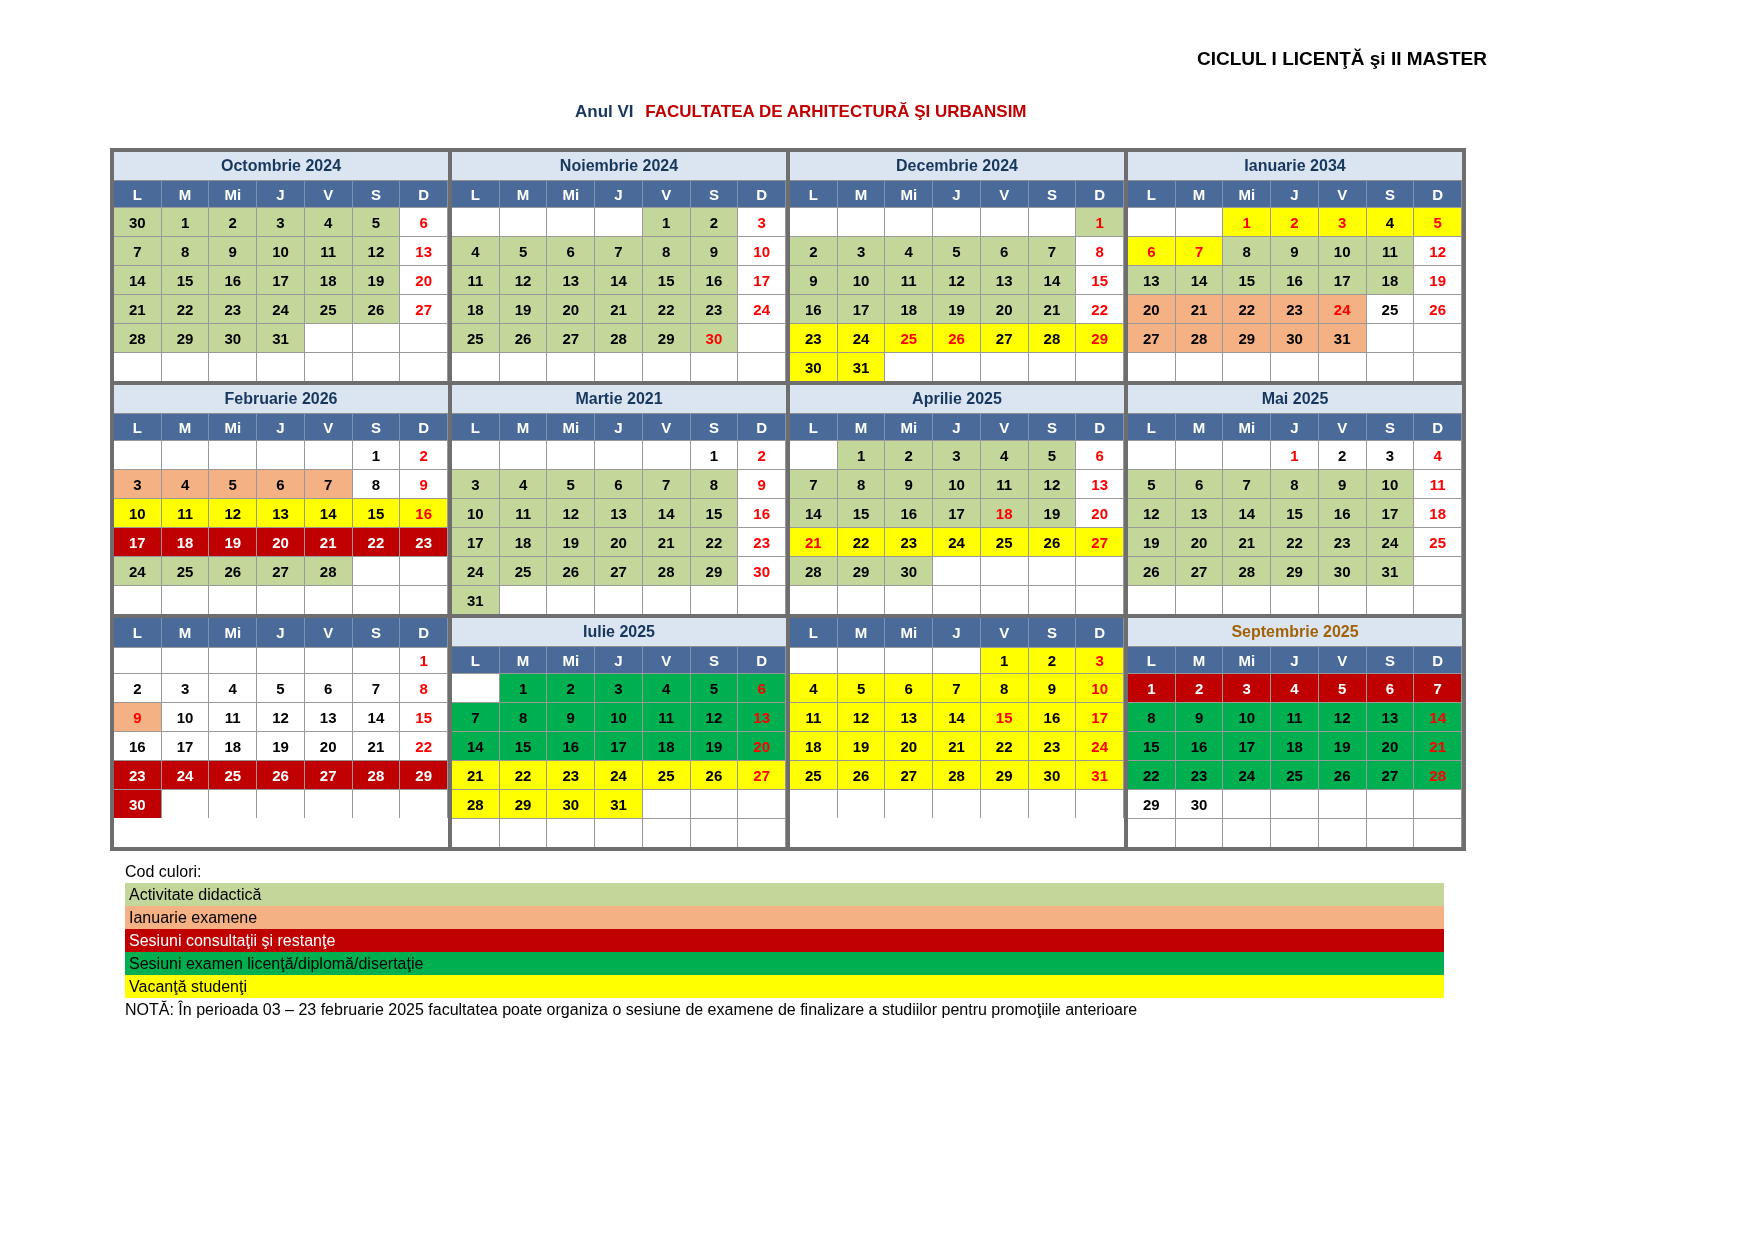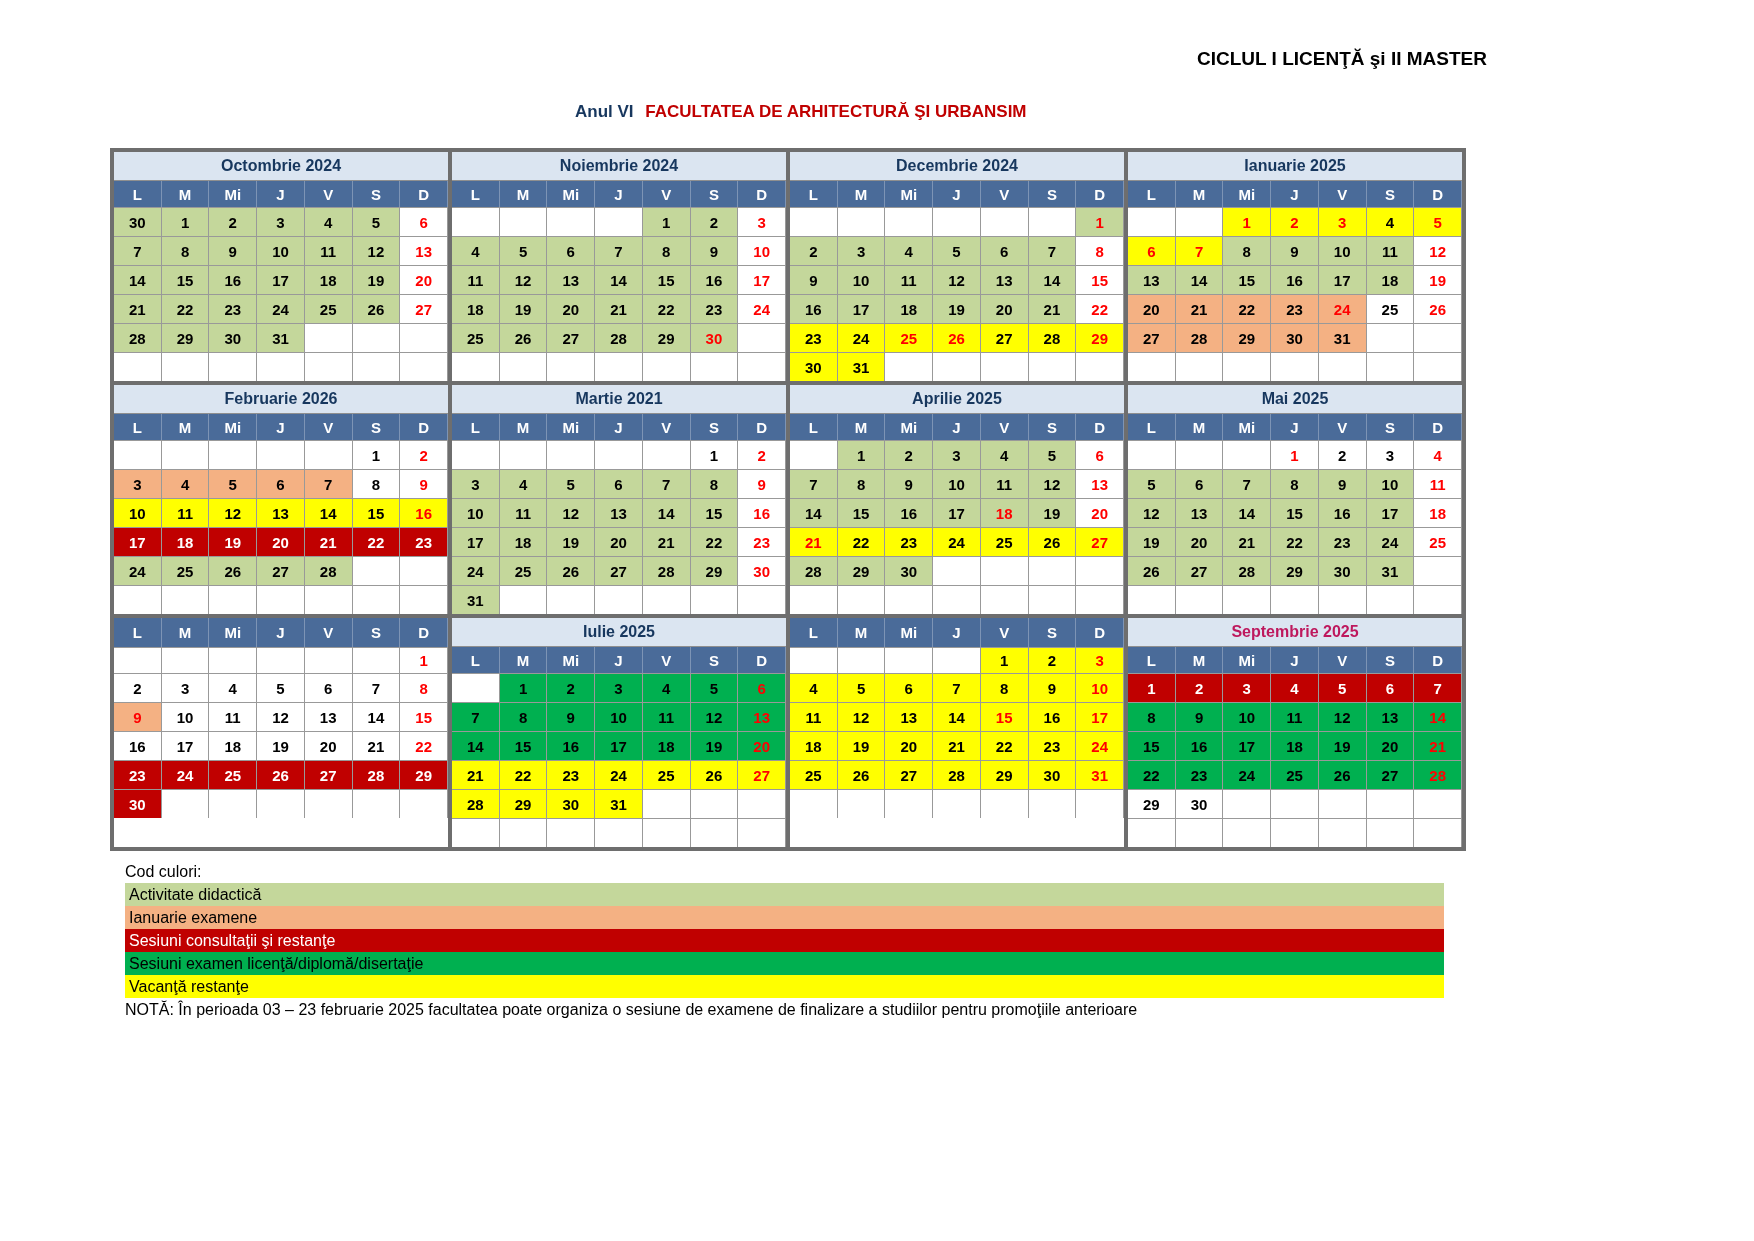--- a/index.html
+++ b/index.html
@@ -220,21 +220,21 @@
       <div class="dc" style="background: rgb(255, 255, 0); color: rgb(255, 0, 0);">29</div>
       <div class="dc" style="background: rgb(255, 255, 0); color: rgb(0, 0, 0);">30</div>
       <div class="dc" style="background: rgb(255, 255, 0); color: rgb(0, 0, 0);">31</div>
       <div class="dc" style="background: rgb(255, 255, 255); color: rgb(0, 0, 0);"></div>
       <div class="dc" style="background: rgb(255, 255, 255); color: rgb(0, 0, 0);"></div>
       <div class="dc" style="background: rgb(255, 255, 255); color: rgb(0, 0, 0);"></div>
       <div class="dc" style="background: rgb(255, 255, 255); color: rgb(0, 0, 0);"></div>
       <div class="dc" style="background: rgb(255, 255, 255); color: rgb(0, 0, 0);"></div>
     </div>
     <div class="month">
-      <div class="month-name" style="background: rgb(219, 229, 241); color: rgb(23, 55, 94);">Ianuarie 2025</div>
+      <div class="month-name" style="background: rgb(219, 229, 241); color: rgb(23, 55, 94);">Ianuarie 2034</div>
       <div class="dh" style="background: rgb(74, 107, 153);">L</div>
       <div class="dh" style="background: rgb(74, 107, 153);">M</div>
       <div class="dh" style="background: rgb(74, 107, 153);">Mi</div>
       <div class="dh" style="background: rgb(74, 107, 153);">J</div>
       <div class="dh" style="background: rgb(74, 107, 153);">V</div>
       <div class="dh" style="background: rgb(74, 107, 153);">S</div>
       <div class="dh" style="background: rgb(74, 107, 153);">D</div>
       <div class="dc" style="background: rgb(255, 255, 255); color: rgb(0, 0, 0);"></div>
       <div class="dc" style="background: rgb(255, 255, 255); color: rgb(0, 0, 0);"></div>
       <div class="dc" style="background: rgb(255, 255, 0); color: rgb(255, 0, 0);">1</div>
@@ -634,21 +634,21 @@
       <div class="dc" style="background: rgb(255, 255, 0); color: rgb(255, 0, 0);">31</div>
       <div class="dc" style="background: rgb(255, 255, 255); color: rgb(0, 0, 0);"></div>
       <div class="dc" style="background: rgb(255, 255, 255); color: rgb(0, 0, 0);"></div>
       <div class="dc" style="background: rgb(255, 255, 255); color: rgb(0, 0, 0);"></div>
       <div class="dc" style="background: rgb(255, 255, 255); color: rgb(0, 0, 0);"></div>
       <div class="dc" style="background: rgb(255, 255, 255); color: rgb(0, 0, 0);"></div>
       <div class="dc" style="background: rgb(255, 255, 255); color: rgb(0, 0, 0);"></div>
       <div class="dc" style="background: rgb(255, 255, 255); color: rgb(0, 0, 0);"></div>
     </div>
     <div class="month">
-      <div class="month-name" style="background: rgb(219, 229, 241); color: #be185d;">Septembrie 2025</div>
+      <div class="month-name" style="background: rgb(219, 229, 241); color: #a16207;">Septembrie 2025</div>
       <div class="dh" style="background: rgb(74, 107, 153);">L</div>
       <div class="dh" style="background: rgb(74, 107, 153);">M</div>
       <div class="dh" style="background: rgb(74, 107, 153);">Mi</div>
       <div class="dh" style="background: rgb(74, 107, 153);">J</div>
       <div class="dh" style="background: rgb(74, 107, 153);">V</div>
       <div class="dh" style="background: rgb(74, 107, 153);">S</div>
       <div class="dh" style="background: rgb(74, 107, 153);">D</div>
       <div class="dc" style="background: rgb(192, 0, 0); color: rgb(255, 255, 255);">1</div>
       <div class="dc" style="background: rgb(192, 0, 0); color: rgb(255, 255, 255);">2</div>
       <div class="dc" style="background: rgb(192, 0, 0); color: rgb(255, 255, 255);">3</div>
@@ -694,16 +694,16 @@
     </div>
   </div>
 
 <div class="legend">
   <div class="legend-title">Cod culori:</div>
   <div>
       <div class="legend-item" style="background: rgb(196, 215, 155); color: rgb(0, 0, 0);">Activitate didactică</div>
       <div class="legend-item" style="background: rgb(244, 177, 131); color: rgb(0, 0, 0);">Ianuarie examene</div>
       <div class="legend-item" style="background: rgb(192, 0, 0); color: rgb(255, 255, 255);">Sesiuni consultaţii şi restanţe</div>
       <div class="legend-item" style="background: rgb(0, 176, 80); color: rgb(0, 0, 0);">Sesiuni examen licenţă/diplomă/disertaţie</div>
-      <div class="legend-item" style="background: rgb(255, 255, 0); color: rgb(0, 0, 0);">Vacanţă restanţe</div>
+      <div class="legend-item" style="background: rgb(255, 255, 0); color: rgb(0, 0, 0);">Vacanţă studenţi</div>
     </div>
   <div class="note">NOTĂ: În perioada 03 – 23  februarie 2025 facultatea poate organiza o sesiune de examene de finalizare a studiilor pentru promoţiile anterioare</div>
 </div>
 
 </body></html>

